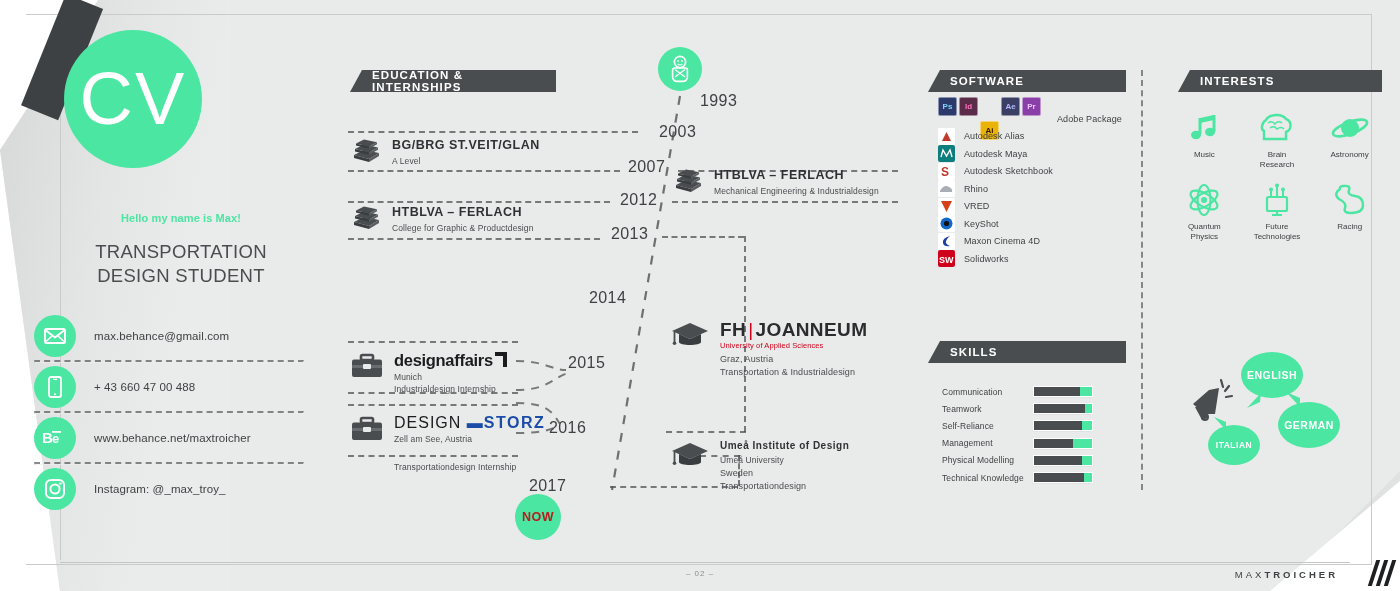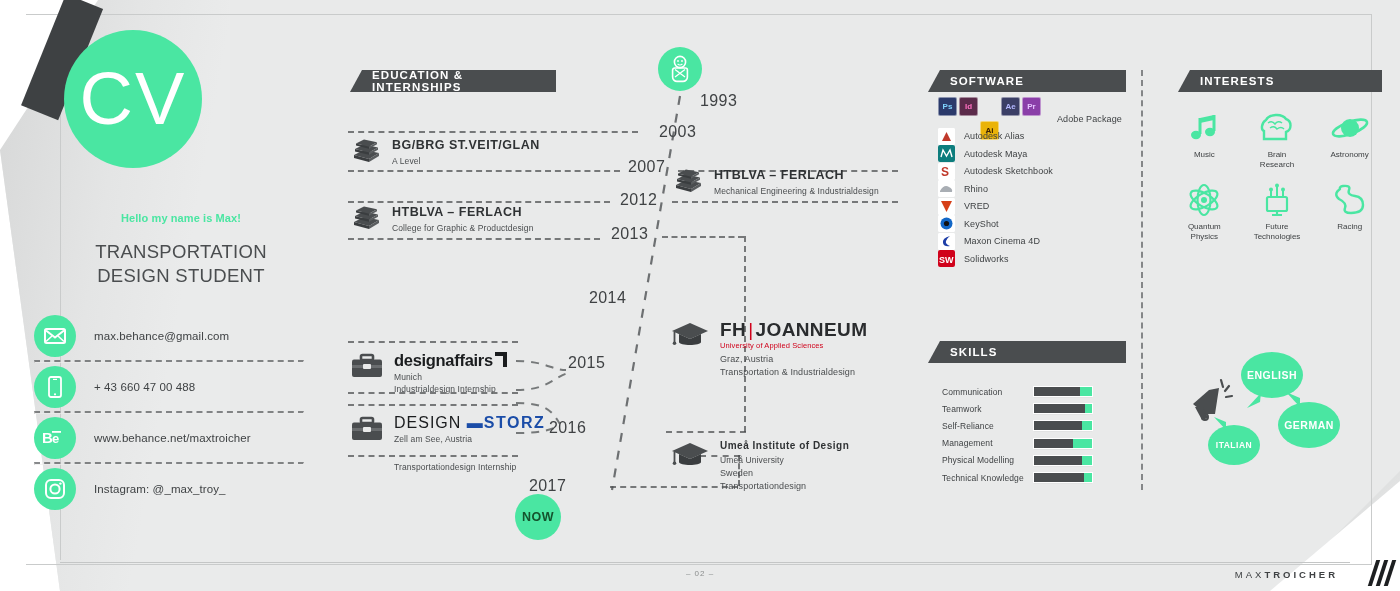--- a/index.html
+++ b/index.html
@@ -90,21 +90,21 @@
     position:absolute;color:#3f4244;font-size:16px;font-weight:400;letter-spacing:.4px;
     white-space:nowrap;
   }
   .baby{
     position:absolute;left:658px;top:47px;width:44px;height:44px;border-radius:50%;
     background:#4ae6a2;display:flex;align-items:center;justify-content:center;
   }
   .nowc{
     position:absolute;left:515px;top:494px;width:46px;height:46px;border-radius:50%;
     background:#4ae6a2;display:flex;align-items:center;justify-content:center;
-    color:#14532d;font-size:12.5px;font-weight:600;letter-spacing:.5px;
+    color:#b91c1c;font-size:12.5px;font-weight:600;letter-spacing:.5px;
   }
   .dash-h{position:absolute;border-top:2px dashed #4a4d4f;opacity:.72;height:0;}
   .dash-v{position:absolute;border-left:2px dashed #4a4d4f;opacity:.72;width:0;}
 
   .entry{position:absolute;display:flex;align-items:flex-start;}
   .entry .ico{flex:0 0 auto;margin-right:10px;}
   .e-title{font-size:12.5px;font-weight:700;color:#2f3234;letter-spacing:.5px;line-height:1.2;}
   .e-sub{font-size:8.5px;color:#4a4d4f;line-height:1.45;margin-top:2px;letter-spacing:.1px;}
 
   .logo-da{font-size:16.5px;font-weight:700;color:#1a1c1e;letter-spacing:-.3px;line-height:1;}

